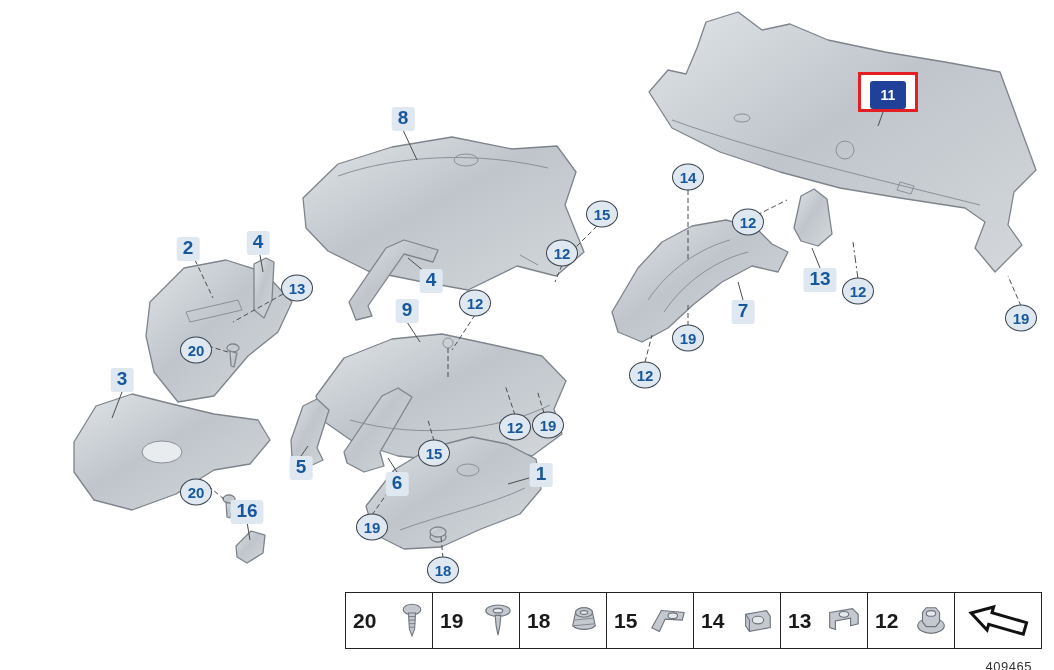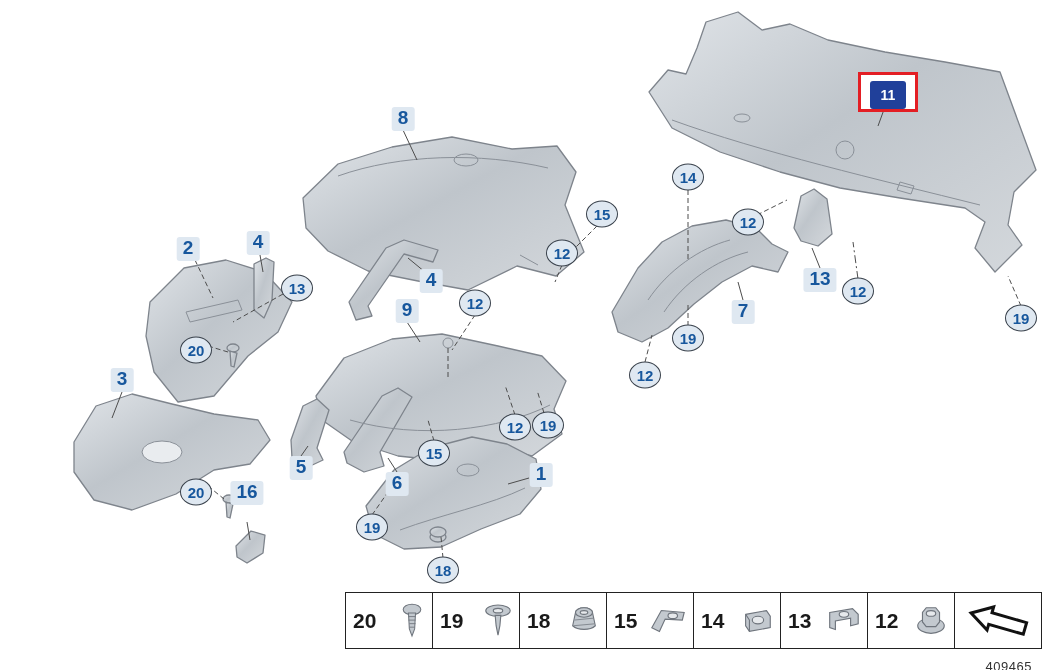--- a/index.html
+++ b/index.html
@@ -194,21 +194,21 @@
 
   <div class="callout plain" style="left:403px;top:119px">8</div>
   <div class="callout plain" style="left:188px;top:249px">2</div>
   <div class="callout plain" style="left:258px;top:243px">4</div>
   <div class="callout plain" style="left:431px;top:281px">4</div>
   <div class="callout plain" style="left:407px;top:311px">9</div>
   <div class="callout plain" style="left:122px;top:380px">3</div>
   <div class="callout plain" style="left:301px;top:468px">5</div>
   <div class="callout plain" style="left:397px;top:484px">6</div>
   <div class="callout plain" style="left:541px;top:475px">1</div>
-  <div class="callout plain" style="left:247px;top:493px">16</div>
+  <div class="callout plain" style="left:247px;top:512px">16</div>
   <div class="callout plain" style="left:743px;top:312px">7</div>
   <div class="callout plain" style="left:820px;top:280px">13</div>
 
   <div class="callout circled" style="left:602px;top:214px">15</div>
   <div class="callout circled" style="left:562px;top:253px">12</div>
   <div class="callout circled" style="left:688px;top:177px">14</div>
   <div class="callout circled" style="left:748px;top:222px">12</div>
   <div class="callout circled" style="left:297px;top:288px">13</div>
   <div class="callout circled" style="left:475px;top:303px">12</div>
   <div class="callout circled" style="left:196px;top:350px">20</div>

